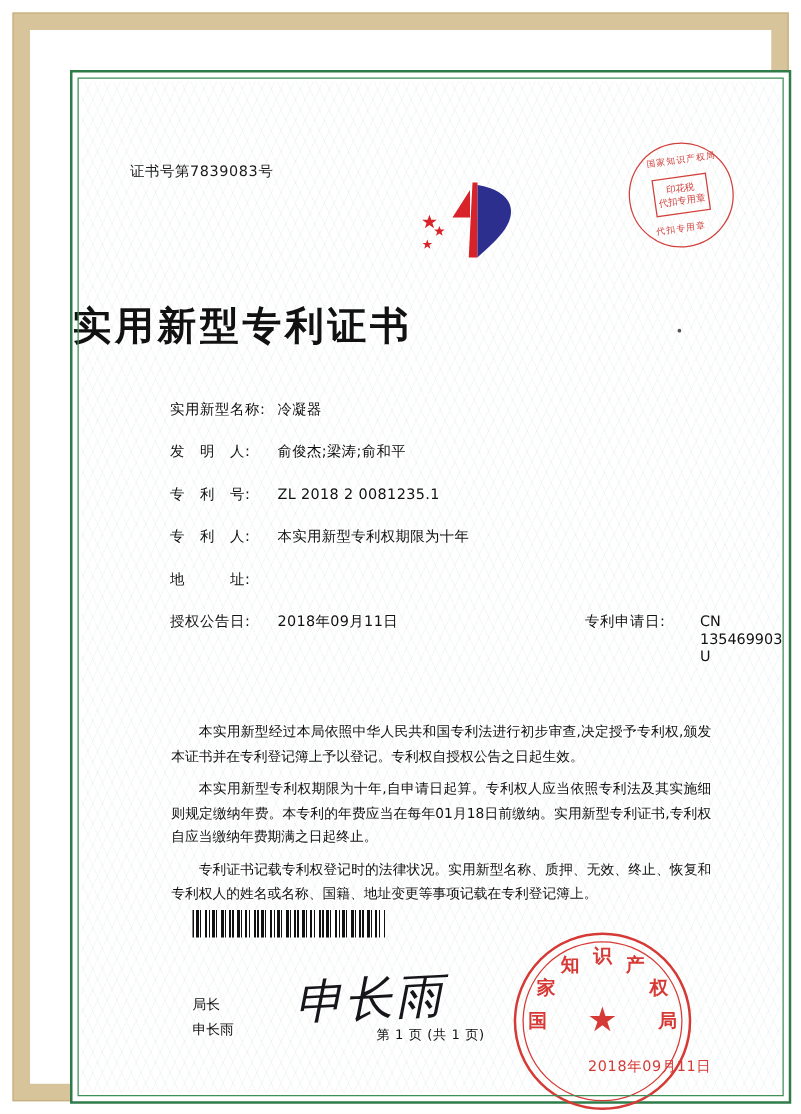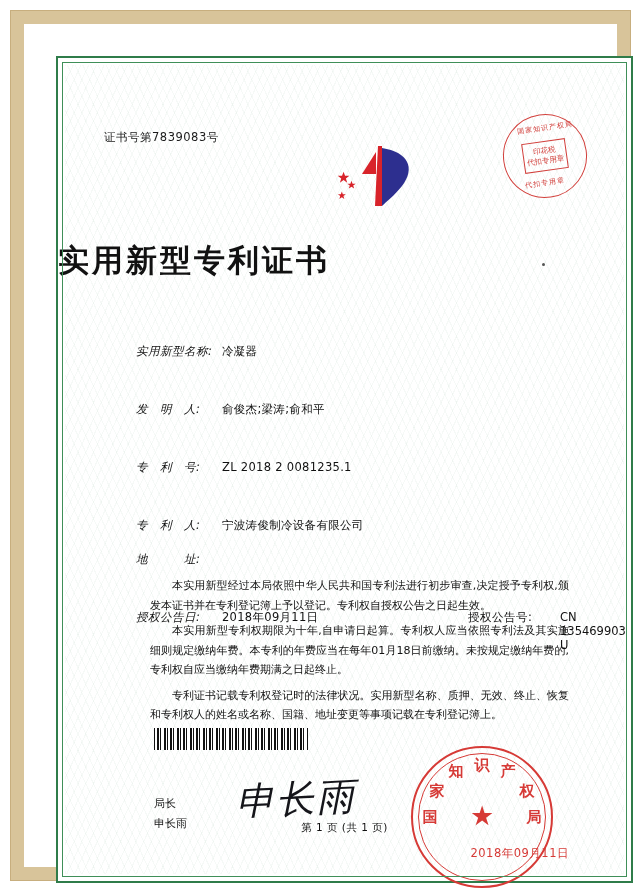--- a/index.html
+++ b/index.html
@@ -158,26 +158,24 @@
     align-items: baseline;
     margin-bottom: 19px;
     font-size: 11.5px;
     color: #111;
   }
   .row .label {
     width: 86px;
     flex: 0 0 86px;
     letter-spacing: 0.5px;
     white-space: nowrap;
-    font-style: italic;
   }
   .row .value {
     flex: 1;
     letter-spacing: 0.3px;
-    margin-top: 24px;
   }
   .row.two-col .value {
     flex: 0 0 auto;
     width: 246px;
   }
   .row .label2 {
     width: 92px;
     flex: 0 0 92px;
     letter-spacing: 0.5px;
   }
@@ -190,21 +188,21 @@
     position: absolute;
     left: 76px;
     right: 62px;
     top: 518px;
     font-size: 11px;
     line-height: 19.5px;
     color: #111;
     text-align: justify;
   }
   .body-text p {
-    margin: 0 0 6px 16px;
+    margin: 0 0 6px 3px;
     text-indent: 22px;
   }
 
   
   .barcode {
     position: absolute;
     left: 96px;
     top: 670px;
     width: 154px;
     height: 22px;
@@ -345,36 +343,36 @@
           <div class="row">
             <div class="label">发　明　人:</div>
             <div class="value">俞俊杰;梁涛;俞和平</div>
           </div>
           <div class="row">
             <div class="label">专　利　号:</div>
             <div class="value">ZL 2018 2 0081235.1</div>
           </div>
           <div class="row">
             <div class="label">专　利　人:</div>
-            <div class="value">宁波涛俊制冷设备有限公司</div>
+            <div class="value">本实用新型专利权期限为十年</div>
           </div>
           <div class="row">
             <div class="label">地　　　址:</div>
           </div>
           <div class="row two-col">
             <div class="label">授权公告日:</div>
             <div class="value">2018年09月11日</div>
-            <div class="label2">授权公告号:</div>
+            <div class="label2">专利申请日:</div>
             <div class="value2">CN 135469903 U</div>
           </div>
         </div>
 
         <div class="body-text">
           <p>本实用新型经过本局依照中华人民共和国专利法进行初步审查,决定授予专利权,颁发本证书并在专利登记簿上予以登记。专利权自授权公告之日起生效。</p>
-          <p>本实用新型专利权期限为十年,自申请日起算。专利权人应当依照专利法及其实施细则规定缴纳年费。本专利的年费应当在每年01月18日前缴纳。未按规定缴纳年费的,专利权自应当缴纳年费期满之日起终止。</p>
+          <p>本实用新型专利权期限为十年,自申请日起算。专利权人应当依照专利法及其实施细则规定缴纳年费。本专利的年费应当在每年01月18日前缴纳。实用新型专利证书,专利权自应当缴纳年费期满之日起终止。</p>
           <p>专利证书记载专利权登记时的法律状况。实用新型名称、质押、无效、终止、恢复和专利权人的姓名或名称、国籍、地址变更等事项记载在专利登记簿上。</p>
         </div>
 
         <div class="barcode"></div>
 
         <div class="sig-label">
           <div>局长</div>
           <div>申长雨</div>
         </div>
         <div class="signature">申长雨</div>

